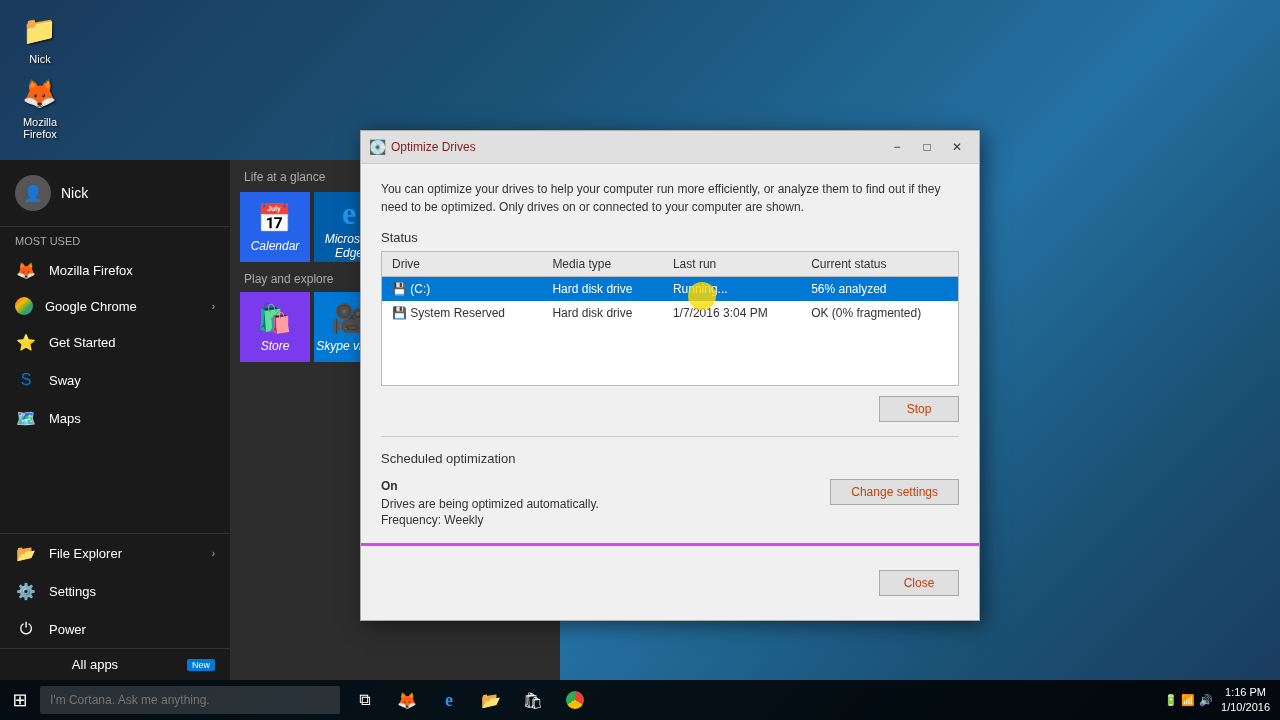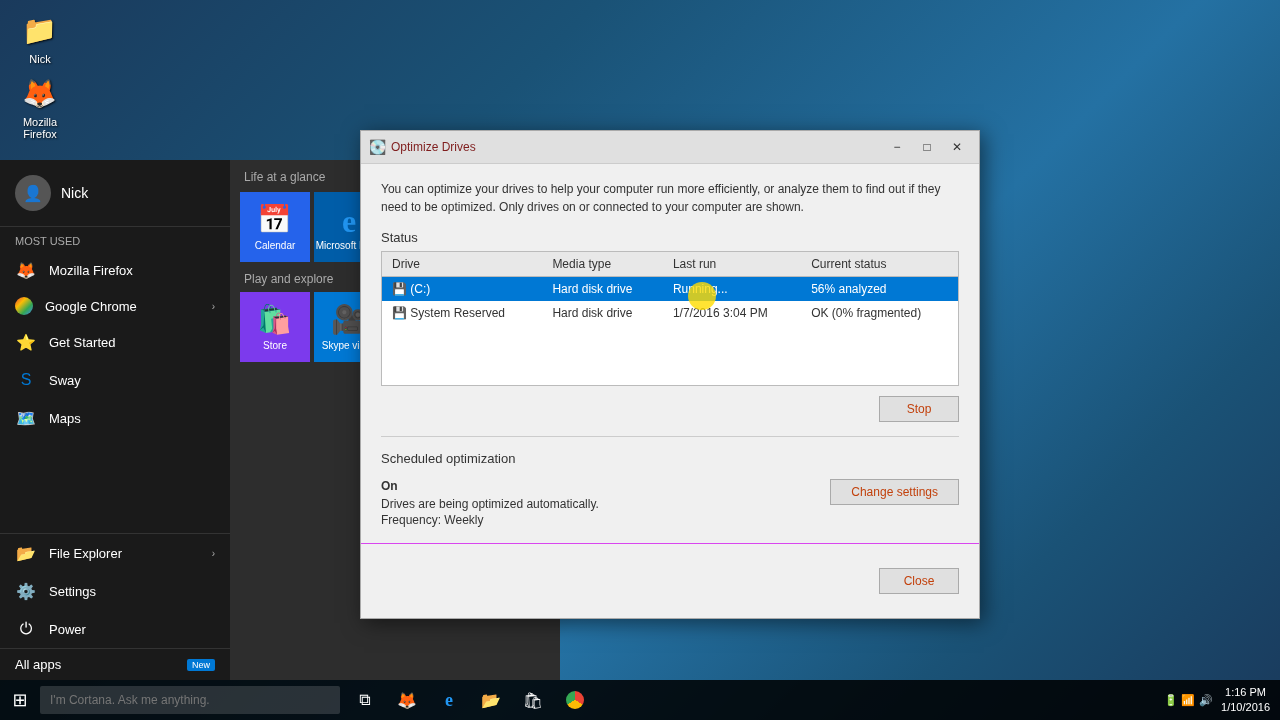--- a/index.html
+++ b/index.html
@@ -200,20 +200,21 @@
       cursor: pointer;
     }
     .all-apps-row {
       display: flex;
       align-items: center;
       padding: 8px 15px;
       gap: 12px;
       color: white;
       cursor: pointer;
       border-top: 1px solid #333;
+      text-align: center;
     }
 
     
     .start-right {
       flex: 1;
       background: #2d2d2d;
       padding: 10px;
       overflow: hidden;
     }
     .tiles-section-label {
@@ -235,21 +236,21 @@
       align-items: center;
       justify-content: center;
       cursor: pointer;
       color: white;
       font-size: 10px;
       text-align: center;
       position: relative;
       overflow: hidden;
     }
     .tile-icon { font-size: 28px; margin-bottom: 4px; }
-    .tile-label { font-size: 10px; }
+    .tile-label { font-size: 12px; font-style: italic; }
 
     .tile-calendar { background: #2563eb; }
     .tile-edge { background: #005da8; }
     .tile-weather { background: #f59e0b; }
     .tile-store { background: #7c3aed; }
     .tile-skypevideo { background: #0078d4; }
     .tile-candy { background: #e91e63; }
 
     .tiles-play-label {
       color: #aaa;
@@ -397,21 +398,21 @@
     }
     .scheduled-freq {
       font-size: 12px;
       color: #333;
     }
 
     .dialog-footer {
       display: flex;
       justify-content: flex-end;
       padding: 24px 20px;
-      border-top: 1px solid #d946ef;
+      border-top: 3px solid #d946ef;
       background: #f0f0f0;
     }
 
     
     .cursor-highlight {
       position: absolute;
       width: 28px;
       height: 28px;
       background: rgba(255, 220, 0, 0.8);
       border-radius: 50%;

